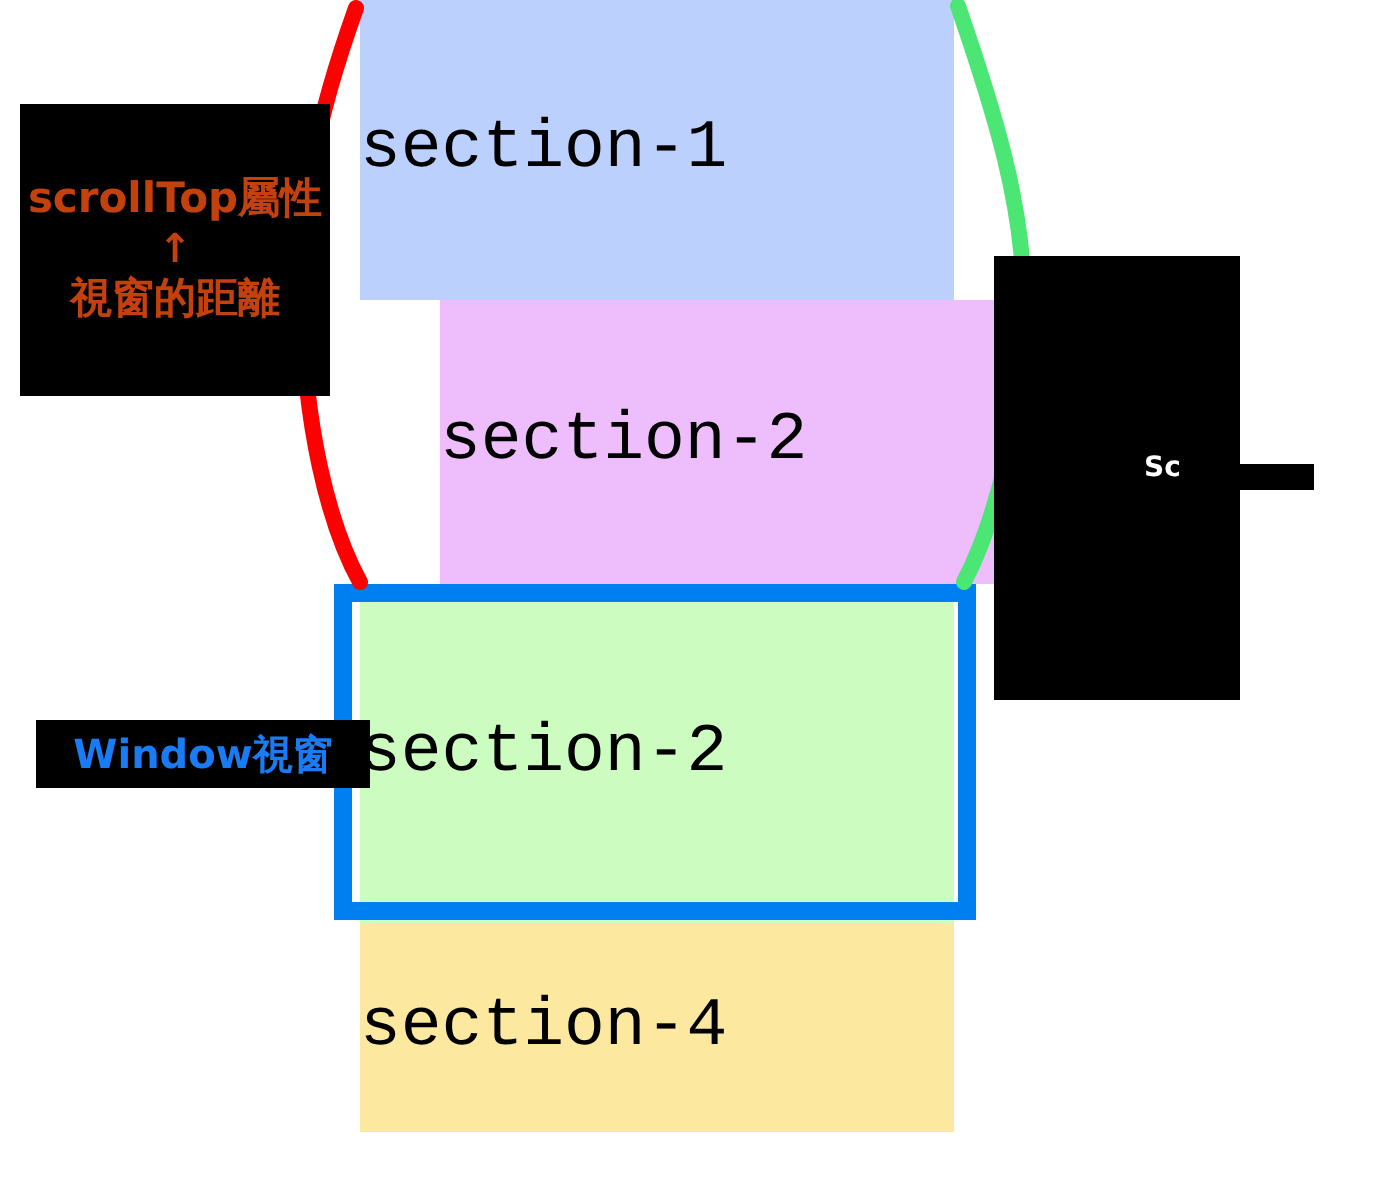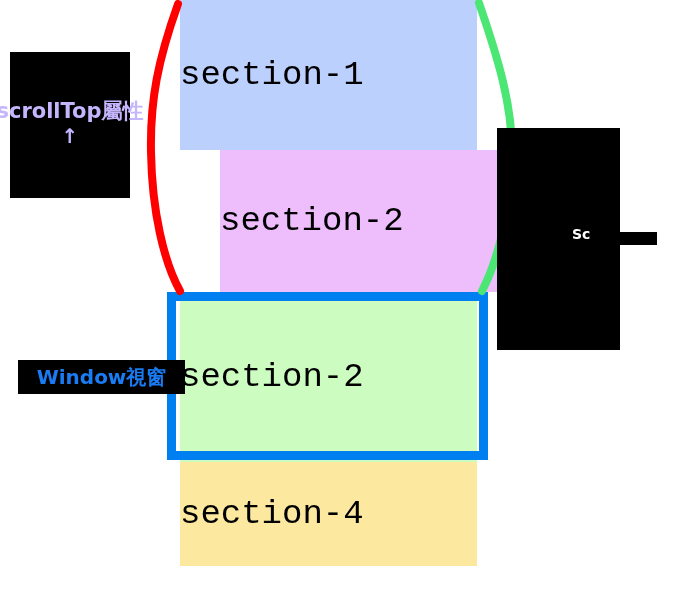--- a/index.html
+++ b/index.html
@@ -67,23 +67,23 @@
     flex-direction: column;
     align-items: center;
     justify-content: center;
     text-align: center;
     line-height: 1.12;
   }
 
   #callout-scrolltop {
     left: 10px;
     top: 52px;
-    width: 120px;
+    width: 155px;
     height: 146px;
-    color: #c4b5fd;
+    color: #c2410c;
     font-family: "DejaVu Sans", sans-serif;
     font-weight: bold;
     font-size: 21px;
   }
   #callout-scrolltop .line { white-space: nowrap; }
   #callout-scrolltop .arrow-up {
     font-size: 20px;
     line-height: 1;
     margin: 2px 0 4px 0;
   }
@@ -161,20 +161,21 @@
     <path d="M 38 4 C 18 60, 10 100, 11 152 C 12 212, 24 262, 40 291" stroke="#ff0000" stroke-width="8" fill="none" stroke-linecap="round"></path>
   </svg>
 
   <svg class="brace" id="brace-right" width="60" height="300" viewBox="0 0 60 300">
     <path d="M 11 3 C 30 58, 44 104, 44 152 C 44 212, 28 264, 14 291" stroke="#4ce675" stroke-width="8" fill="none" stroke-linecap="round"></path>
   </svg>
 
   <div class="callout" id="callout-scrolltop">
     <div class="line">scrollTop屬性</div>
     <div class="arrow-up">↑</div>
+    <div class="line">視窗的距離</div>
   </div>
 
   <div class="callout" id="callout-scrollheight">
     <div class="clipped-text">Sc</div>
     <div class="overflow-mask"></div>
     <div class="overflow-bar"></div>
   </div>
 
   <div class="callout" id="callout-window">
     <span>Window視窗</span>

